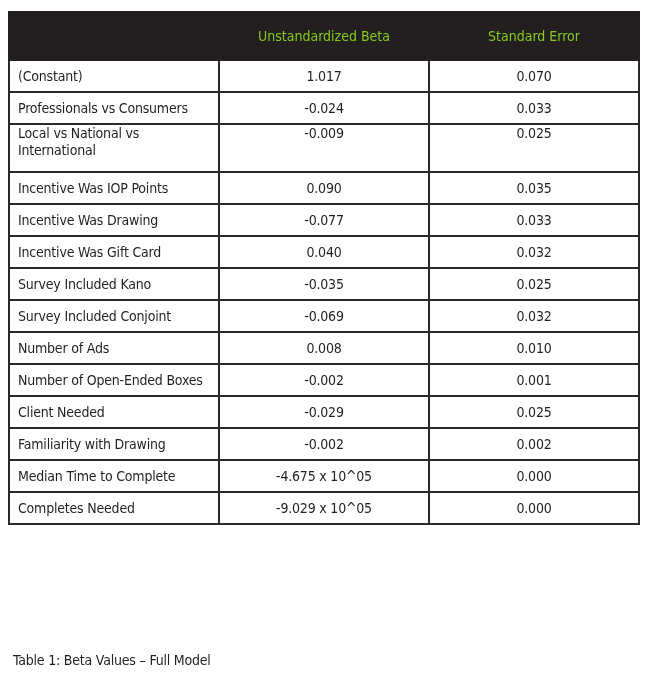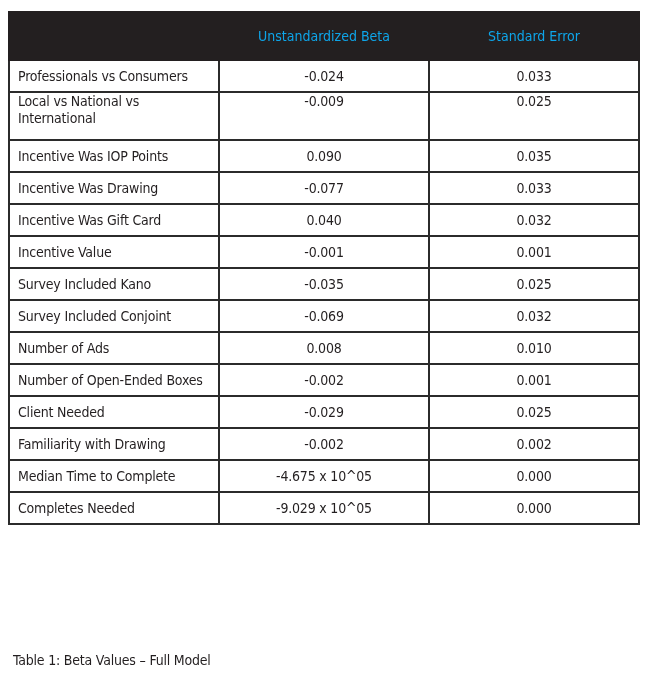--- a/index.html
+++ b/index.html
@@ -1,20 +1,20 @@
 <!DOCTYPE html>
 <html><head>
 <meta charset="utf-8">
 <style>
   html, body { margin:0; padding:0; background:#ffffff; }
   body { width:650px; height:679px; position:relative; overflow:hidden;
          font-family:"DejaVu Sans Condensed","Liberation Sans Narrow","Liberation Sans", sans-serif; color:#231f20; }
   .tbl { position:absolute; left:8px; top:11px; width:630px;
          border-collapse:collapse; table-layout:fixed; }
-  .tbl th { background:#231f20; color:#0ea5e9; font-weight:normal;
+  .tbl th { background:#231f20; color:#84cc16; font-weight:normal;
             font-size:14px; height:46px; padding:0; text-align:center;
             border:2px solid #231f20; }
   .tbl td { border:2px solid #2b2b2b; font-size:14px; padding:0 8px;
             height:30px; vertical-align:middle; letter-spacing:-0.2px; }
   .tbl td.num { text-align:center; }
   .tbl tr.tall td { height:46px; vertical-align:top; line-height:17px; }
   .col1 { width:210px; } .col2 { width:210px; } .col3 { width:210px; }
   .caption { position:absolute; left:13px; top:652px; font-size:14px; letter-spacing:-0.2px;text-align:center; }
 </style>
 </head>
@@ -28,20 +28,25 @@
     </colgroup>
   <thead>
     <tr>
       <th></th>
       <th>Unstandardized Beta</th>
       <th>Standard Error</th>
     </tr>
   </thead>
   <tbody id="tbody">
       <tr>
+        <td>(Constant)</td>
+        <td class="num">1.017</td>
+        <td class="num">0.070</td>
+      </tr>
+      <tr>
         <td>Professionals vs Consumers</td>
         <td class="num">-0.024</td>
         <td class="num">0.033</td>
       </tr>
       <tr class="tall">
         <td>Local vs National vs International</td>
         <td class="num">-0.009</td>
         <td class="num">0.025</td>
       </tr>
       <tr>
@@ -51,25 +56,20 @@
       </tr>
       <tr>
         <td>Incentive Was Drawing</td>
         <td class="num">-0.077</td>
         <td class="num">0.033</td>
       </tr>
       <tr>
         <td>Incentive Was Gift Card</td>
         <td class="num">0.040</td>
         <td class="num">0.032</td>
-      </tr>
-      <tr>
-        <td>Incentive Value</td>
-        <td class="num">-0.001</td>
-        <td class="num">0.001</td>
       </tr>
       <tr>
         <td>Survey Included Kano</td>
         <td class="num">-0.035</td>
         <td class="num">0.025</td>
       </tr>
       <tr>
         <td>Survey Included Conjoint</td>
         <td class="num">-0.069</td>
         <td class="num">0.032</td>

